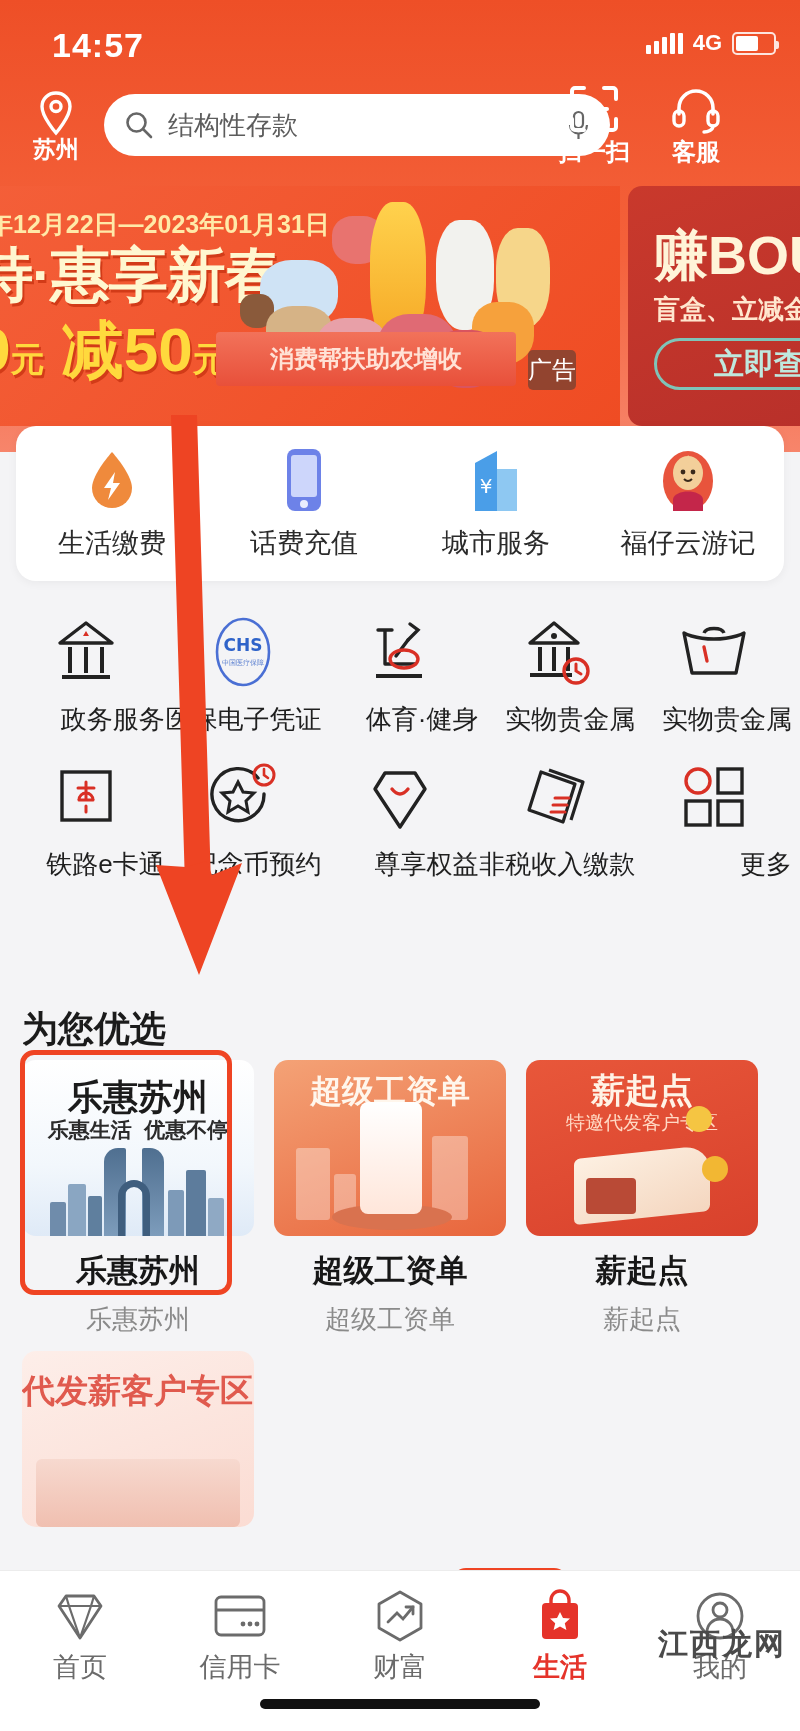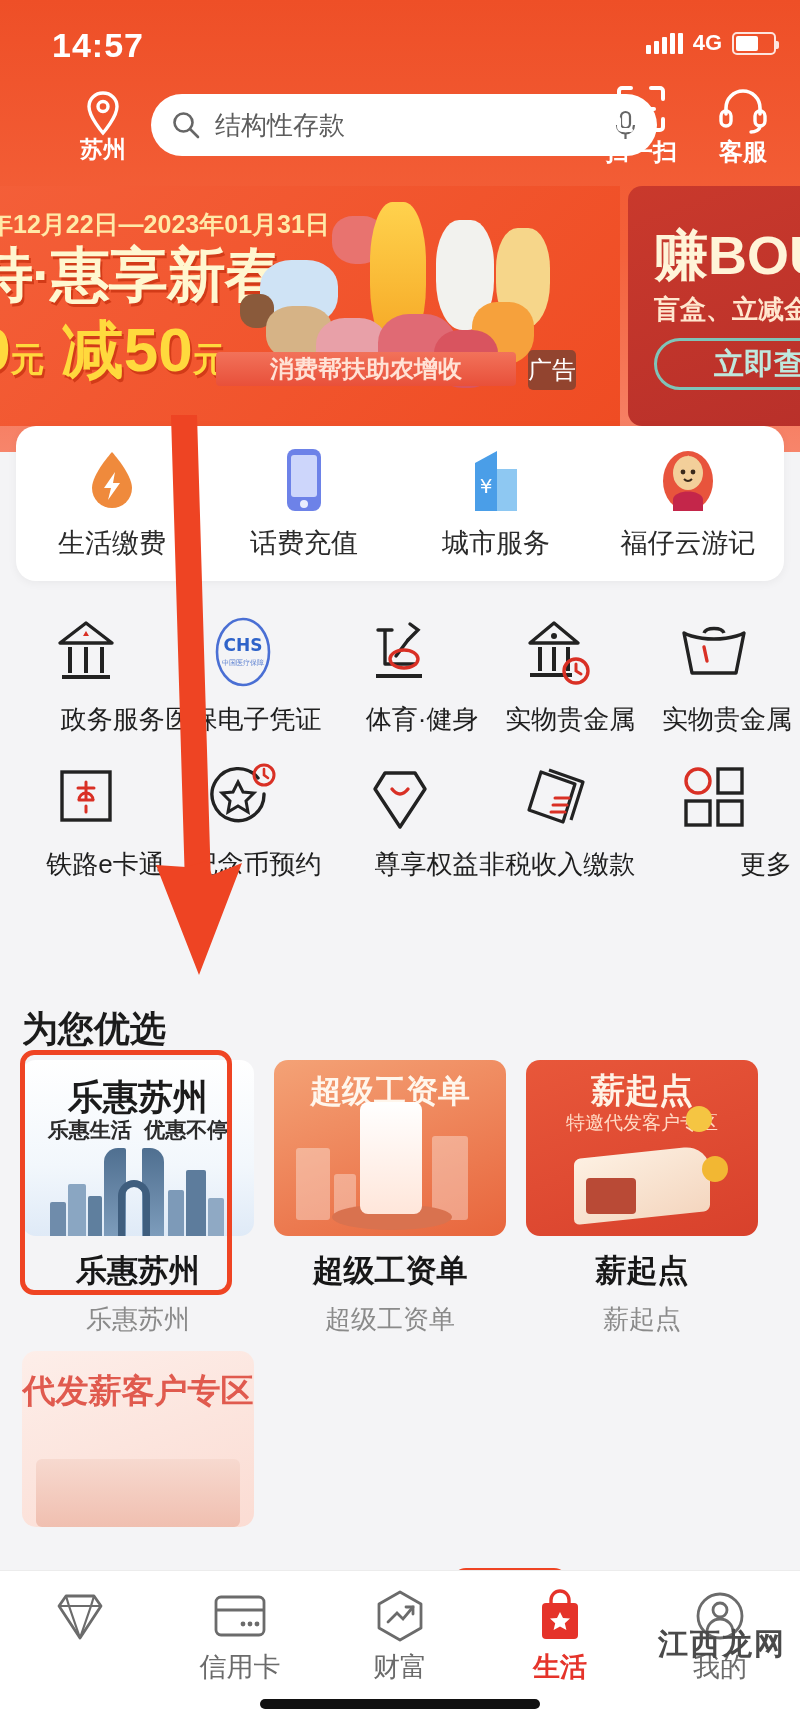--- a/index.html
+++ b/index.html
@@ -34,21 +34,21 @@
     width:44px; height:23px; border:2px solid rgba(255,255,255,.85);
     border-radius:5px; position:relative; padding:2px;
   }
   .battery::after {
     content:""; position:absolute; right:-5px; top:7px; width:3px; height:8px;
     background:rgba(255,255,255,.85); border-radius:0 2px 2px 0;
   }
   .battery b { display:block; height:100%; width:62%; background:#fff; border-radius:2px; }
 
   
-  .searchrow { position:absolute; left:0; top:88px; width:754px; height:88px;margin-left:47px; }
+  .searchrow { position:absolute; left:0; top:88px; width:754px; height:88px; }
   .loc {
     position:absolute; left:18px; top:0; width:76px; text-align:center; color:#fff;
   }
   .loc svg { display:block; margin:2px auto 0; }
   .loc span { font-size:23px; font-weight:bold; display:block; margin-top:-2px; }
   .searchbox {
     position:absolute; left:104px; top:6px; width:506px; height:62px;
     background:#fff; border-radius:31px; display:flex; align-items:center;
     padding:4px 20px; gap:14px;
   }
@@ -80,21 +80,21 @@
   .ban-sub {
     position:absolute; left:46px; top:122px; color:#ffd93d; font-size:62px;
     font-weight:bold; white-space:nowrap; text-shadow:2px 3px 0 #d23b18;
   }
   .ban-sub em { font-size:34px; font-style:normal; }
   .ad-tag {
     position:absolute; right:44px; bottom:36px; background:rgba(70,60,55,.55);
     color:#fff; font-size:24px; padding:4px 0; border-radius:5px;
   }
   .ribbon {
-    position:absolute; right:104px; bottom:40px; width:300px; height:34px;
+    position:absolute; right:104px; bottom:40px; width:300px; height:54px;
     background:linear-gradient(180deg,#f2725a,#e8503a); border-radius:4px;
     display:flex; align-items:center; justify-content:center;
     color:#ffe2d6; font-size:24px; font-weight:bold;
   }
   .food {
     position:absolute; right:60px; top:12px; width:340px; height:200px;
   }
   .food .it { position:absolute; border-radius:40% 40% 45% 45%; }
   .f1 { left:150px; top:4px; width:56px; height:150px; background:linear-gradient(180deg,#ffd24d,#f5a623); border-radius:12px 12px 18px 18px; }
   .f2 { left:112px; top:18px; width:52px; height:48px; background:#e8736f; border-radius:50% 40% 45% 50%; }
@@ -191,21 +191,21 @@
     background:linear-gradient(160deg,#fdf0e2,#f4d6bf); border-radius:6px 26px 6px 6px; transform:skewY(-6deg); }
   .th-c .coin { position:absolute; width:26px; height:26px; border-radius:50%; background:#f3c githubusercontent; }
   .co1{right:46px;top:46px;background:#f5c542;} .co2{right:30px;top:96px;background:#f2b733;}
   .th-c .card2 { position:absolute; left:60px; bottom:22px; width:50px; height:36px; background:#b94a36; border-radius:4px; }
 
   .th-d { background:linear-gradient(160deg,#f0b254,#e79a36); }
   .th-d .t1 { position:absolute; left:0; right:0; top:16px; text-align:center; font-size:36px; font-weight:bold; color:#fff8e6; }
   .th-d .t2 { position:absolute; left:0; right:0; top:64px; text-align:center; font-size:22px; font-weight:bold; color:#fff1d4; }
 
   .th-e { background:linear-gradient(160deg,#fdeee9,#fbdcd3); }
-  .th-e .t1 { position:absolute; left:0; right:0; top:18px; text-align:center; font-size:33px; font-weight:bold; color:#e05a4e; }
+  .th-e .t1 { position:absolute; left:0; right:0; top:18px; font-size:33px; font-weight:bold; color:#e05a4e; }
   .th-e .money { position:absolute; left:14px; bottom:0; right:14px; height:68px;
     background:linear-gradient(180deg,#f7d9cf,#f0bfb0); border-radius:6px; }
 
   
   .hl {
     position:absolute; border:5px solid #ef4423; border-radius:14px; pointer-events:none;
   }
   .hl-card { left:20px; top:1050px; width:212px; height:245px; }
   .hl-tab  { left:452px; top:1568px; width:116px; height:140px; }
 
@@ -580,20 +580,21 @@
 <div class="tabbar">
   <div class="tabs">
 
     <div class="tab">
       <div class="ti">
         <svg width="50" height="52" viewBox="0 0 50 52">
           <path d="M25 48L4 16l7-10h28l7 10z" fill="none" stroke="#6b6b6b" stroke-width="2.8" stroke-linejoin="round"></path>
           <path d="M4 16h42M14 16l11 32M36 16L25 48M11 6l3 10M39 6l-3 10" fill="none" stroke="#6b6b6b" stroke-width="2.2"></path>
         </svg>
       </div>
+      <div class="tl">首页</div>
     </div>
 
     <div class="tab">
       <div class="ti">
         <svg width="54" height="46" viewBox="0 0 54 46">
           <rect x="3" y="4" width="48" height="38" rx="5" fill="none" stroke="#6b6b6b" stroke-width="2.8"></rect>
           <line x1="3" y1="17" x2="51" y2="17" stroke="#6b6b6b" stroke-width="2.8"></line>
           <circle cx="30" cy="31" r="2.4" fill="#6b6b6b"></circle>
             <circle cx="37" cy="31" r="2.4" fill="#6b6b6b"></circle>
           <circle cx="44" cy="31" r="2.4" fill="#6b6b6b"></circle>

